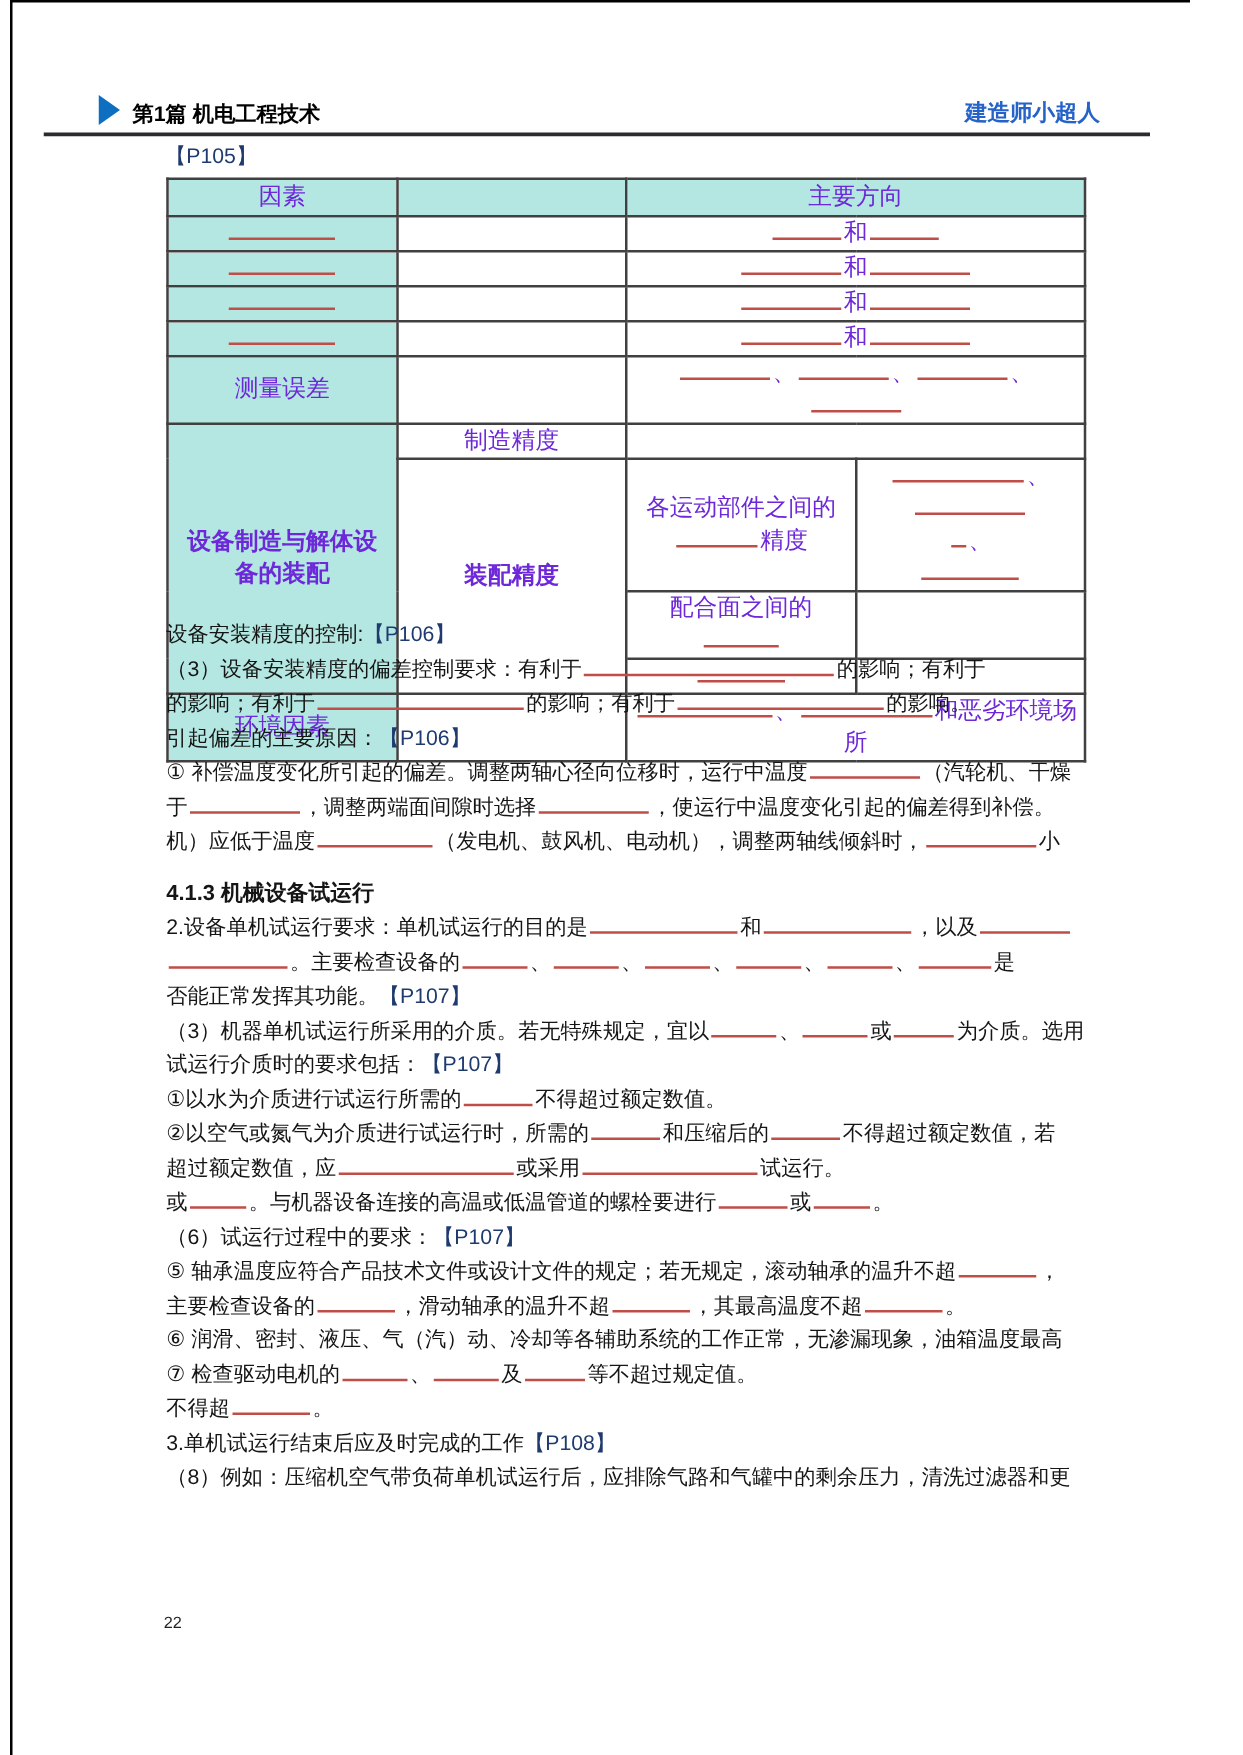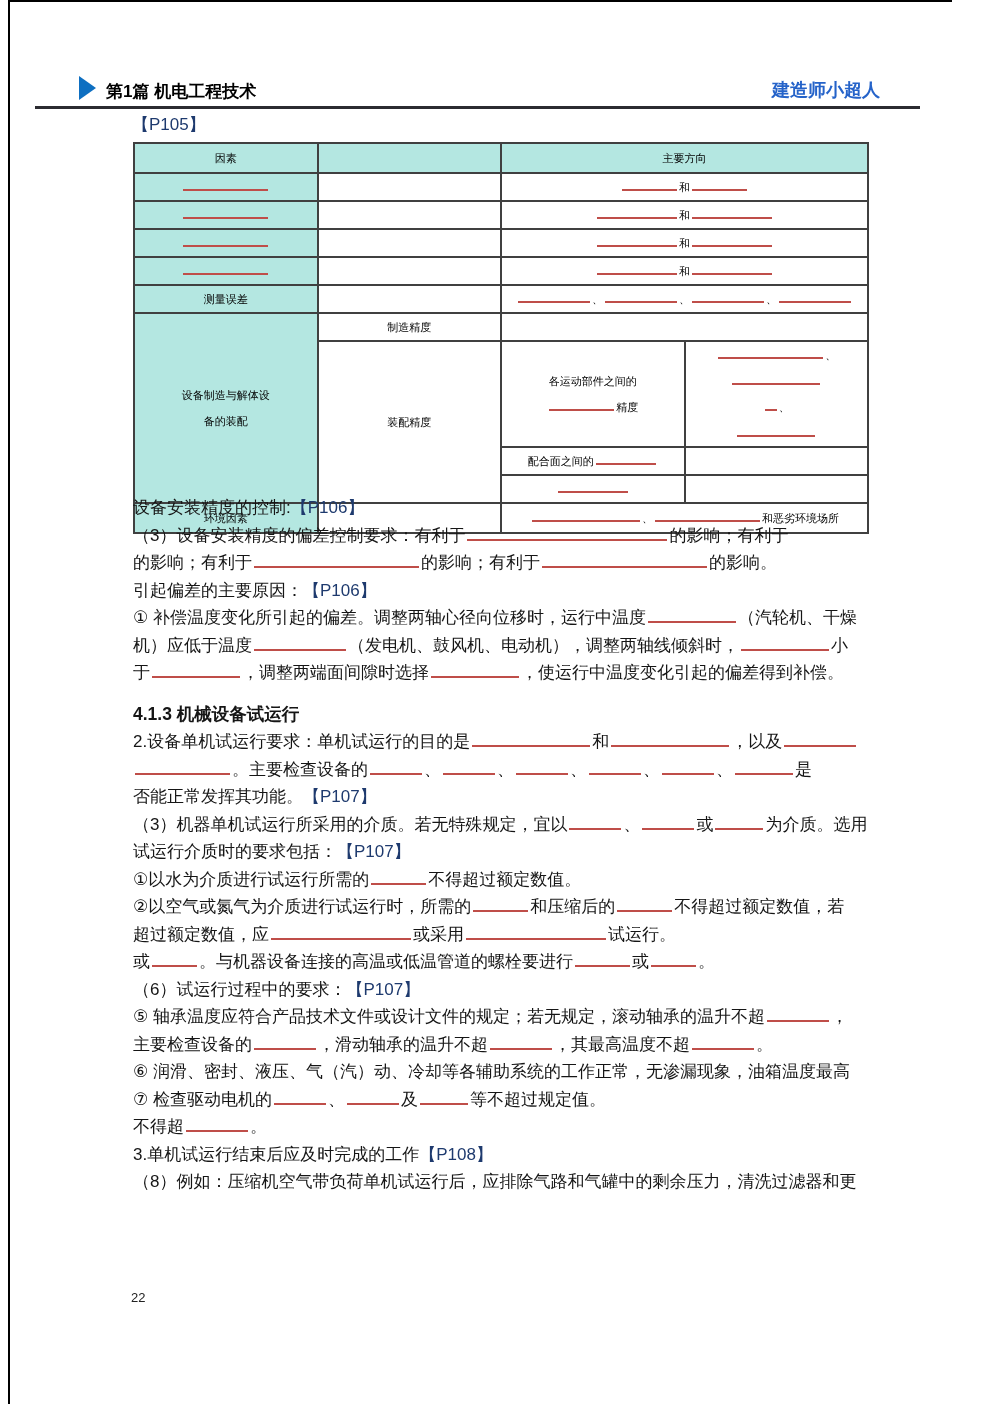--- a/index.html
+++ b/index.html
@@ -12,25 +12,25 @@
   .hdr-arrow{position:absolute;left:79px;top:76px;width:0;height:0;
              border-left:17px solid #0e6fc1;border-top:12px solid transparent;border-bottom:12px solid transparent;}
   .hdr-chapter{position:absolute;left:106px;top:80px;font-size:17px;font-weight:bold;color:#000;}
   .hdr-brand{position:absolute;right:72px;top:78px;font-size:18px;font-weight:bold;color:var(--brand-blue);}
   .hdr-rule{position:absolute;left:35px;top:106px;width:885px;height:3px;background:#2b2b31;}
 
   .pref-p105{position:absolute;left:132px;top:113px;font-size:17px;color:var(--ref-blue);}
 
   
   table.p105{position:absolute;left:133px;top:142px;width:736px;border-collapse:collapse;table-layout:fixed;
-             font-size:11px;color:#000000;}
+             font-size:19px;color:#6d28d9;}
   table.p105 td{border:2px solid #404040;text-align:center;vertical-align:middle;padding:0 4px;line-height:24px;overflow:hidden;}
   td.teal{background:var(--teal);}
   td.left{text-align:left;padding-left:10px;}
-  td.top{vertical-align:top;padding-top:2px;}
+  td.top{vertical-align:top;padding-top:2px;font-weight:bold;}
   .cl{line-height:26px;}
 
   
   .blank{display:inline-block;height:3px;border-bottom:2px solid var(--blank-red);margin:0 2px;vertical-align:baseline;}
   .pref{color:var(--ref-blue);}
   .bold{font-weight:bold;font-size:17.5px;}
 
   
   .body{position:absolute;left:133px;top:494px;width:800px;font-size:17px;}
   .bl{line-height:27.5px;white-space:nowrap;}
@@ -158,22 +158,22 @@
         </tr>
       </tbody>
     </table>
 
   <div class="body">
       <div class="bl"><span>设备安装精度的控制:</span><span class="pref">【P106】</span></div>
       <div class="bl"><span>（3）设备安装精度的偏差控制要求：有利于</span><span class="blank" style="width: 200px;"></span><span>的影响；有利于</span></div>
       <div class="bl"><span>的影响；有利于</span><span class="blank" style="width: 165px;"></span><span>的影响；有利于</span><span class="blank" style="width: 165px;"></span><span>的影响。</span></div>
       <div class="bl"><span>引起偏差的主要原因：</span><span class="pref">【P106】</span></div>
       <div class="bl"><span>① 补偿温度变化所引起的偏差。调整两轴心径向位移时，运行中温度</span><span class="blank" style="width: 88px;"></span><span>（汽轮机、干燥</span></div>
+      <div class="bl"><span>于</span><span class="blank" style="width: 88px;"></span><span>，调整两端面间隙时选择</span><span class="blank" style="width: 88px;"></span><span>，使运行中温度变化引起的偏差得到补偿。</span></div>
       <div class="bl"><span>机）应低于温度</span><span class="blank" style="width: 92px;"></span><span>（发电机、鼓风机、电动机），调整两轴线倾斜时，</span><span class="blank" style="width: 88px;"></span><span>小</span></div>
-      <div class="bl"><span>于</span><span class="blank" style="width: 88px;"></span><span>，调整两端面间隙时选择</span><span class="blank" style="width: 88px;"></span><span>，使运行中温度变化引起的偏差得到补偿。</span></div>
       <div class="spacer" style="height: 14px;"></div>
       <div class="bl"><span class="bold">4.1.3  机械设备试运行</span></div>
       <div class="bl"><span>2.设备单机试运行要求：单机试运行的目的是</span><span class="blank" style="width: 118px;"></span><span>和</span><span class="blank" style="width: 118px;"></span><span>，以及</span><span class="blank" style="width: 72px;"></span></div>
       <div class="bl"><span class="blank" style="width: 95px;"></span><span>。主要检查设备的</span><span class="blank" style="width: 52px;"></span><span>、</span><span class="blank" style="width: 52px;"></span><span>、</span><span class="blank" style="width: 52px;"></span><span>、</span><span class="blank" style="width: 52px;"></span><span>、</span><span class="blank" style="width: 52px;"></span><span>、</span><span class="blank" style="width: 58px;"></span><span>是</span></div>
       <div class="bl"><span>否能正常发挥其功能。</span><span class="pref">【P107】</span></div>
       <div class="bl"><span>（3）机器单机试运行所采用的介质。若无特殊规定，宜以</span><span class="blank" style="width: 52px;"></span><span>、</span><span class="blank" style="width: 52px;"></span><span>或</span><span class="blank" style="width: 48px;"></span><span>为介质。选用</span></div>
       <div class="bl"><span>试运行介质时的要求包括：</span><span class="pref">【P107】</span></div>
       <div class="bl"><span>①以水为介质进行试运行所需的</span><span class="blank" style="width: 55px;"></span><span>不得超过额定数值。</span></div>
       <div class="bl"><span>②以空气或氮气为介质进行试运行时，所需的</span><span class="blank" style="width: 55px;"></span><span>和压缩后的</span><span class="blank" style="width: 55px;"></span><span>不得超过额定数值，若</span></div>
       <div class="bl"><span>超过额定数值，应</span><span class="blank" style="width: 140px;"></span><span>或采用</span><span class="blank" style="width: 140px;"></span><span>试运行。</span></div>

